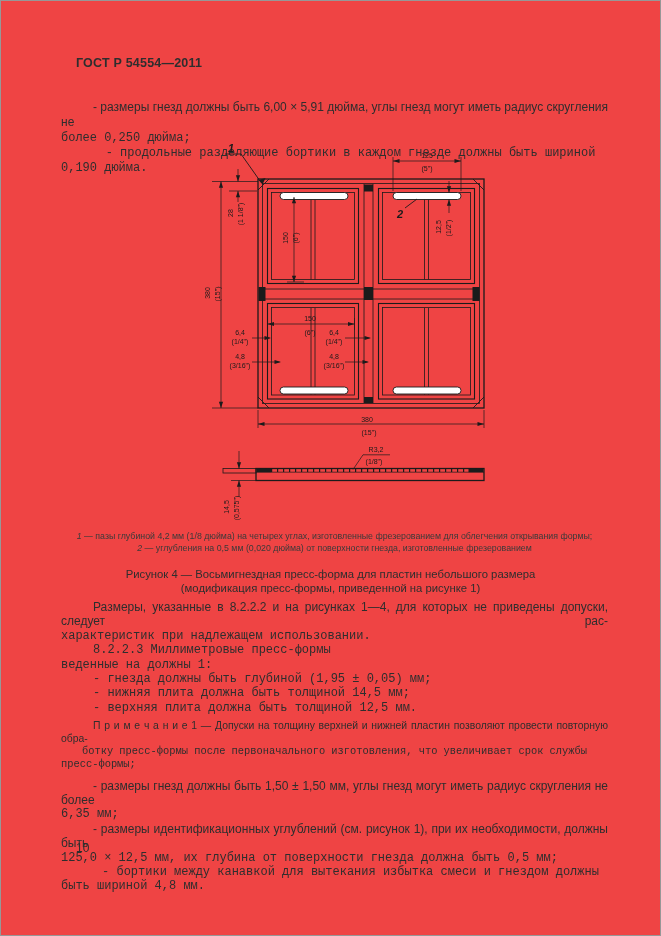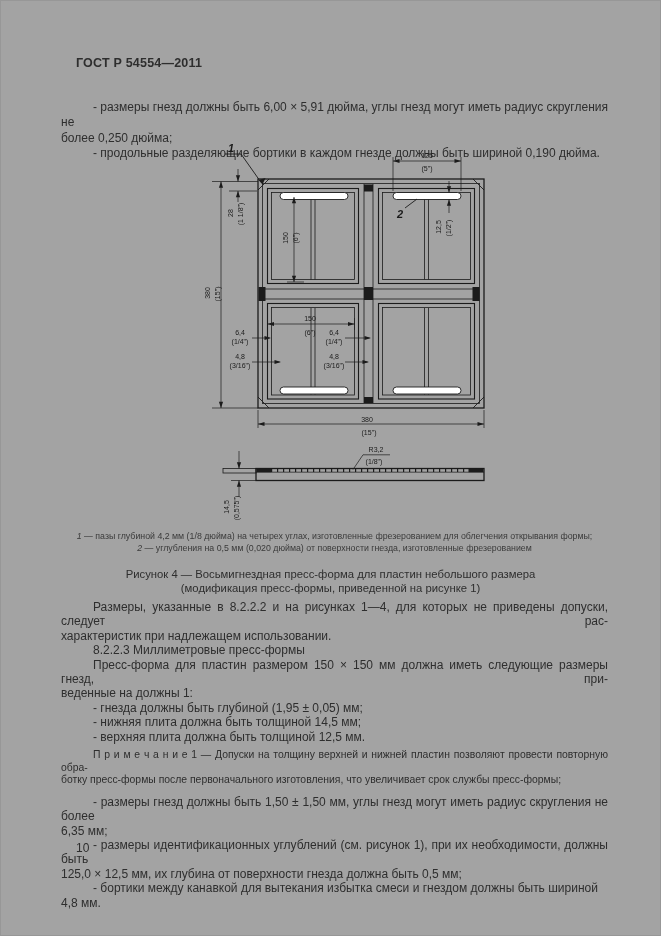--- a/index.html
+++ b/index.html
@@ -1,23 +1,23 @@
 <!DOCTYPE html>
 <html><head>
 <meta charset="utf-8">
 <style>
   html,body{margin:0;padding:0;background:#e8e8e8;}
-  #page{position:relative;width:659px;height:934px;background:#a3a3a3;border:1px solid #979797;
+  #page{position:relative;width:659px;height:934px;background:#ef4444;border:1px solid #979797;
         font-family:"Liberation Sans",sans-serif;color:#2e2e2e;overflow:hidden;}
   .abs{position:absolute;}
   .hdr{left:75px;top:55px;font-size:12.5px;font-weight:bold;letter-spacing:.2px;}
   .intro{left:60px;top:87px;width:547px;font-size:12px;line-height:15.3px;text-align:justify;}
   .ind{text-indent:32px;}
   .jl{text-align-last:justify;margin-top:12px;}
-  .ln{text-align:left;text-align-last:left;}
+  .ln{text-align:center;text-align-last:left;font-family:Liberation Mono, monospace;}
   .jline{text-align:justify;text-align-last:justify;}
   .fnotes{left:60px;top:530px;width:547px;font-size:8.8px;line-height:11.5px;text-align:center;color:#3a3a3a;}
   .caption{left:56px;top:566px;width:547px;font-size:11.3px;line-height:14px;text-align:center;}
   .bodytext{left:60px;top:599px;width:547px;font-size:12px;line-height:14.4px;}
   .note{font-size:10.4px;line-height:12.6px;margin-top:5px;margin-bottom:8px;}
   .pagenum{left:75px;top:840px;font-size:12px;}
   svg{position:absolute;left:0;top:0;pointer-events:none;}
   svg line,svg rect,svg path,svg polyline{stroke:#1b1b1b;fill:none;}
   svg polygon{fill:#1b1b1b;stroke:none;}
   svg rect.blk{fill:#1b1b1b;stroke:none;}
@@ -229,21 +229,20 @@
 
   <div class="abs caption">
     <div>Рисунок 4 — Восьмигнездная пресс-форма для пластин небольшого размера</div>
     <div>(модификация пресс-формы, приведенной на рисунке 1)</div>
   </div>
 
   <div class="abs bodytext">
     <div class="ind jline">Размеры, указанные в 8.2.2.2 и на рисунках 1—4, для которых не приведены допуски, следует рас-</div>
     <div class="ln">характеристик при надлежащем использовании.</div>
     <div class="ind ln">8.2.2.3 Миллиметровые пресс-формы</div>
-    <div class="ind jline">Пресс-форма для пластин размером 150 × 150 мм должна иметь следующие размеры гнезд, при-</div>
     <div class="ln">веденные на должны 1:</div>
     <div class="ind ln">- гнезда должны быть глубиной (1,95 ± 0,05) мм;</div>
     <div class="ind ln">- нижняя плита должна быть толщиной 14,5 мм;</div>
     <div class="ind ln">- верхняя плита должна быть толщиной 12,5 мм.</div>
     <div class="note">
       <div class="ind jline">П р и м е ч а н и е   1 — Допуски на толщину верхней и нижней пластин позволяют провести повторную обра-</div>
       <div class="ln">ботку пресс-формы после первоначального изготовления, что увеличивает срок службы пресс-формы;</div>
     </div>
     <div class="ind jline">- размеры гнезд должны быть 1,50 ± 1,50 мм, углы гнезд могут иметь радиус скругления не более</div>
     <div class="ln">6,35 мм;</div>

